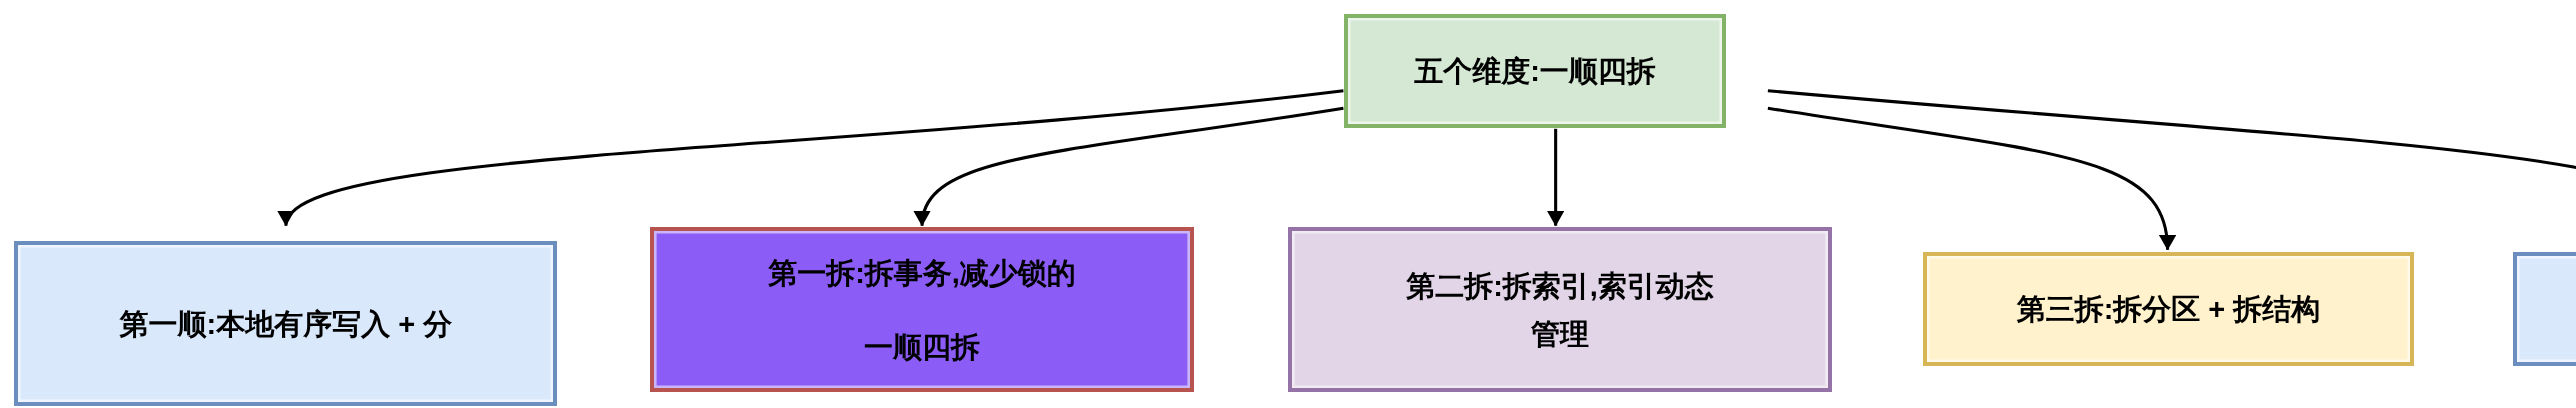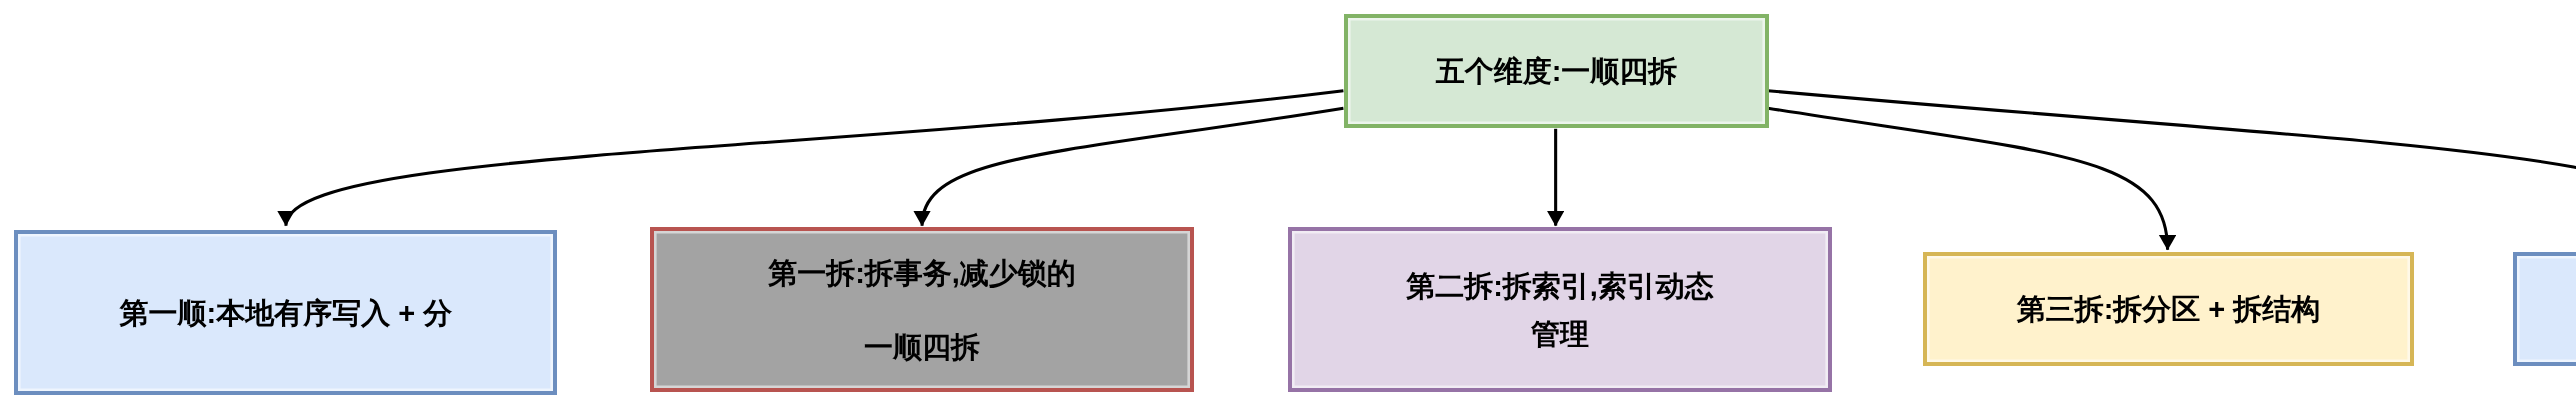--- a/index.html
+++ b/index.html
@@ -19,22 +19,22 @@
     display:flex;flex-direction:column;
     justify-content:center;align-items:center;
     text-align:center;
     font-weight:700;
     font-size:29px;
     line-height:48px;
     color:#000000;
     box-shadow:inset 0 0 0 2.6px rgba(255,255,255,0.55);
   }
   .node .line{white-space:nowrap;}
-  .root-node{left:1344px;top:14.4px;width:425px;height:114px;}
-  .child-1{left:14.4px;top:230px;width:543px;height:165px;}
+  .root-node{left:1344px;top:14.4px;width:382px;height:114px;}
+  .child-1{left:14.4px;top:241px;width:543px;height:165px;}
   .child-2{left:650px;top:227px;width:544px;height:165px;}
   .child-3{left:1288px;top:227px;width:544px;height:165px;}
   .child-4{left:1923px;top:252px;width:491px;height:114px;}
   .child-5{left:2513px;top:252px;width:422px;height:114px;}
 </style>
 </head>
 <body>
 
 <div class="canvas">
 
@@ -54,21 +54,21 @@
   </svg>
 
   <div class="node root-node" style="background-color: rgb(213, 232, 212); border-color: rgb(130, 179, 102); color: rgb(0, 0, 0);">
     <div class="line">五个维度:一顺四拆</div>
   </div>
 
   <div class="node child-1" style="background-color: rgb(218, 232, 252); border-color: rgb(108, 142, 191);">
     <div class="line">第一顺:本地有序写入 + 分</div>
   </div>
 
-  <div class="node child-2" style="background-color: #a3a3a3; border-color: rgb(184, 84, 80); gap: 26px;">
+  <div class="node child-2" style="background-color: #8b5cf6; border-color: rgb(184, 84, 80); gap: 26px;">
     <div class="line">第一拆:拆事务,减少锁的</div>
     <div class="line">一顺四拆</div>
   </div>
 
   <div class="node child-4" style="background-color: rgb(255, 242, 204); border-color: rgb(214, 182, 86);">
     <div class="line">第三拆:拆分区 + 拆结构</div>
   </div>
 
   <div class="node child-3" style="background-color: rgb(225, 213, 231); border-color: rgb(150, 115, 166);">
     <div class="line">第二拆:拆索引,索引动态</div>

